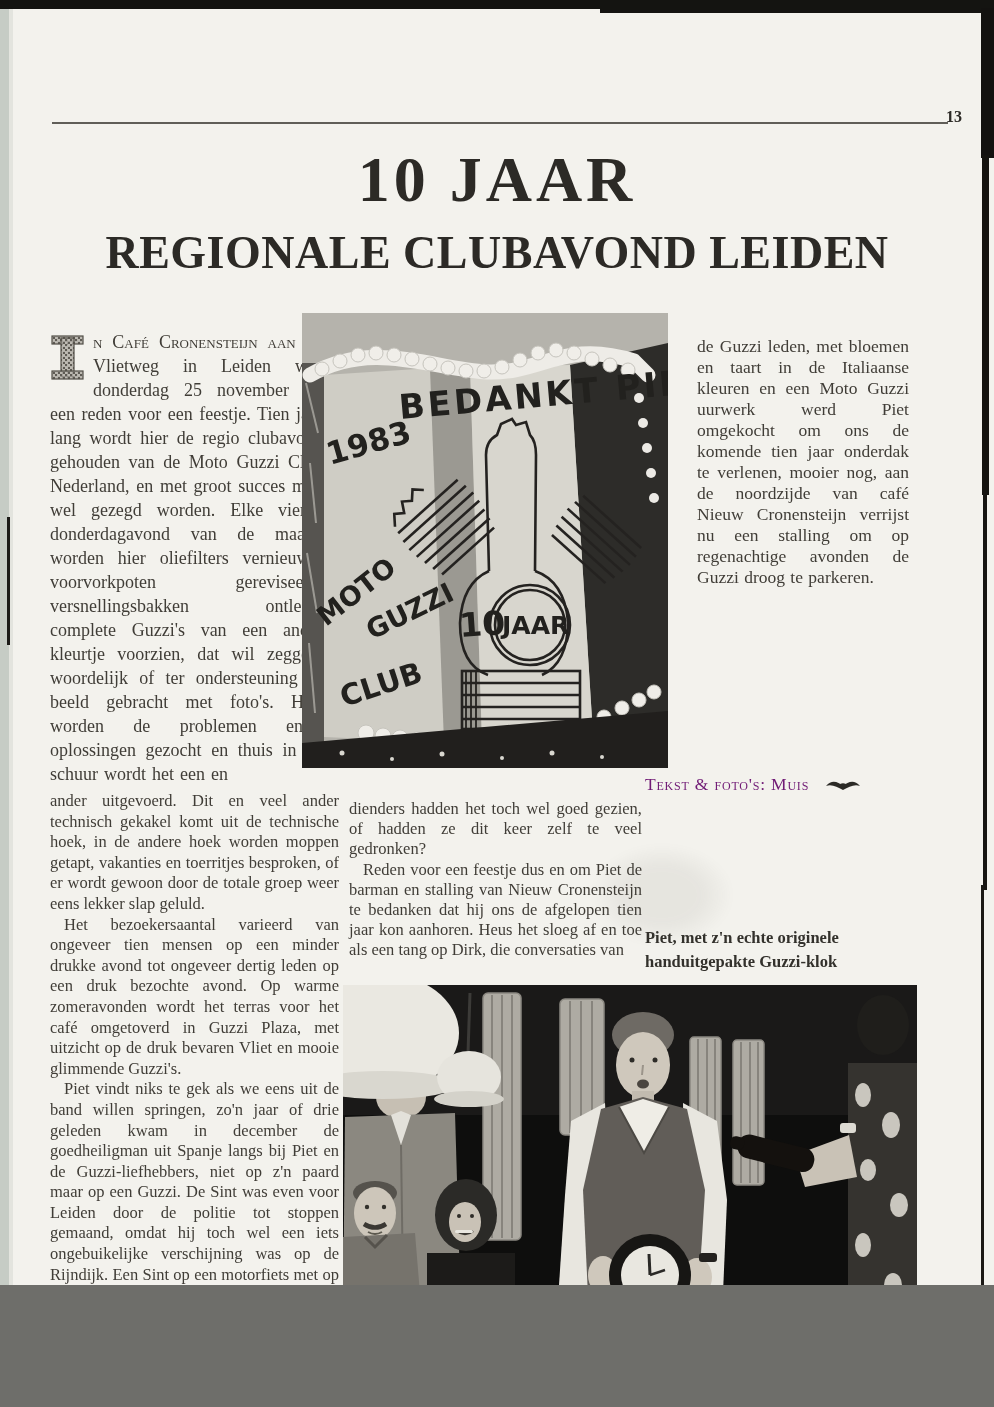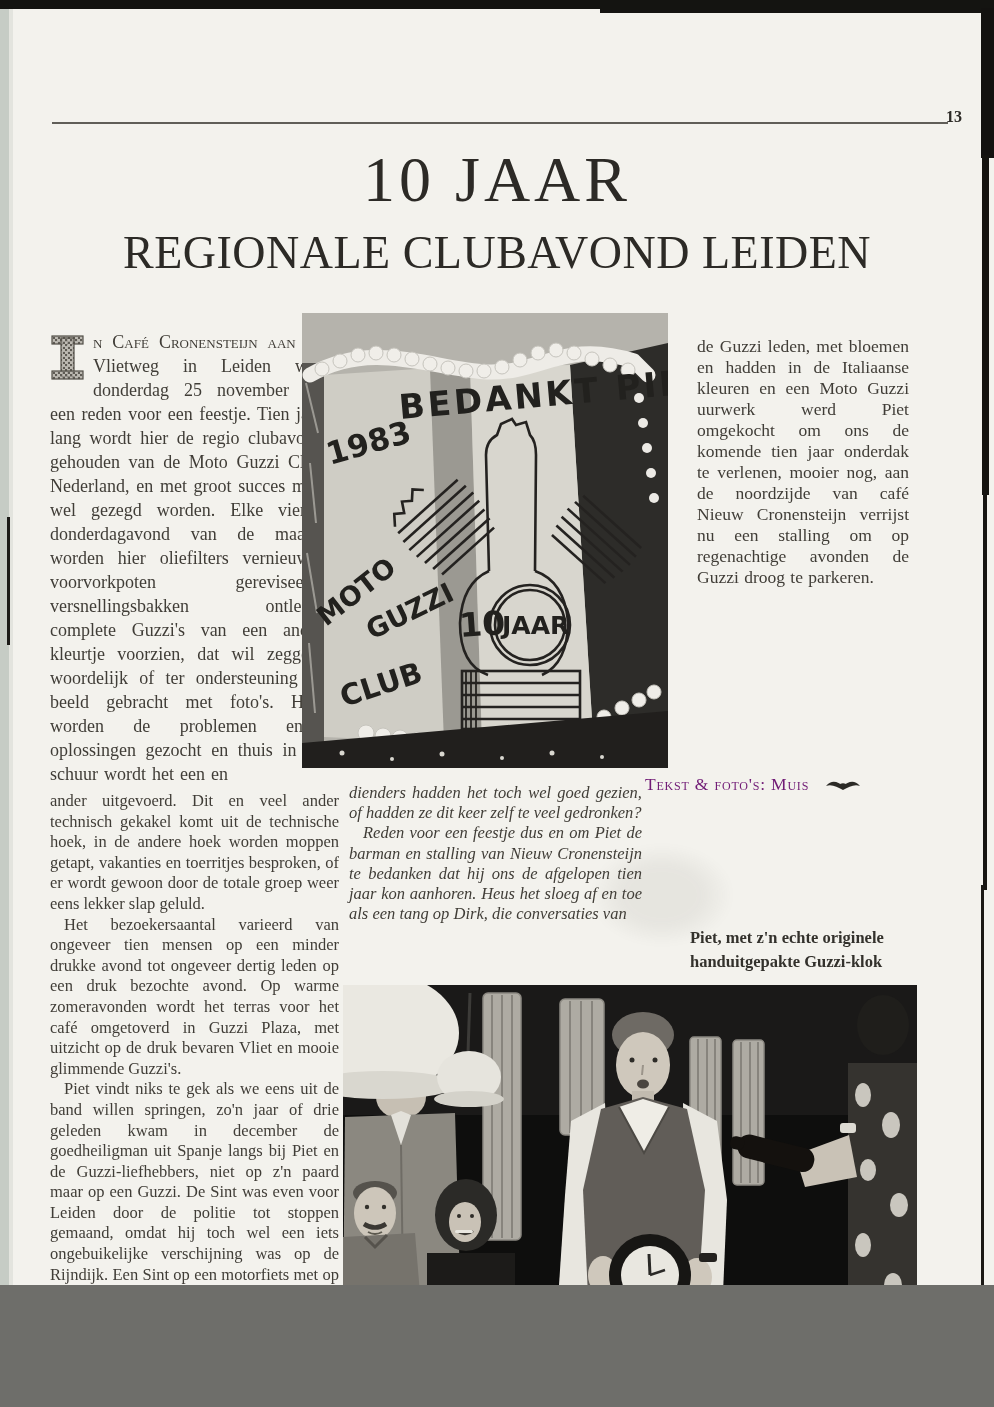--- a/index.html
+++ b/index.html
@@ -16,41 +16,41 @@
   .edge-right-1{left:981px;top:8px;width:13px;height:150px;background:#131210;}
   .edge-right-2{left:982px;top:155px;width:7px;height:340px;background:#151410;}
   .edge-right-3{left:983px;top:490px;width:4px;height:400px;background:#171512;}
   .edge-right-4{left:981px;top:885px;width:3px;height:415px;background:#1b1915;}
   .bottom-line1{left:455px;top:1397px;width:195px;height:2px;background:#23211d;}
   .bottom-line2{left:648px;top:1394px;width:230px;height:3px;background:#1b1915;}
   .bottom-blob{left:874px;top:1387px;width:120px;height:9px;background:#121110;}
   
   .rule{left:52px;top:122px;width:896px;height:2px;background:#605e58;}
   .pagenum{left:946px;top:108px;font-size:16px;font-weight:bold;color:#2c2a26;}
-  .title{left:0;top:143px;width:994px;text-align:center;font-size:64px;font-weight:normal;
+  .title{left:0;top:143px;width:994px;text-align:center;font-size:64px;font-weight:bold;
          color:#2c2a26;letter-spacing:4px;}
-  .subtitle{left:0;top:226px;width:994px;text-align:center;font-size:46px;font-weight:normal;
+  .subtitle{left:0;top:226px;width:994px;text-align:center;font-size:46px;font-weight:bold;
             color:#2c2a26;letter-spacing:0.5px;}
   
   .col{text-align:justify;}
   .col p{margin:0;}
   .col-left-a{left:50px;top:330px;width:273px;font-size:18px;line-height:24px;word-spacing:1.5px;}
   .col-left-b{left:50px;top:791px;width:289px;font-size:16.5px;line-height:20.6px;}
-  .col-mid{left:349px;top:783px;width:293px;font-size:16.5px;line-height:20.2px;font-style:italic;}
+  .col-mid{left:349px;top:799px;width:293px;font-size:16.5px;line-height:20.2px;}
   .col-right{left:697px;top:336px;width:212px;font-size:17.5px;line-height:21px;word-spacing:1px;}
   .gap{margin-top:20px !important;}
   .ind{text-indent:14px;}
   .sc{font-variant:small-caps;}
   .dropcap{float:left;width:36px;height:47px;margin:4px 7px 0 0;}
   
   .byline{left:645px;top:774px;width:290px;font-size:17.5px;color:#701a75;
           font-variant:small-caps;letter-spacing:0.8px;}
   .byline .eagle{display:inline-block;vertical-align:-3px;margin-left:16px;}
   .caption{left:645px;top:926px;width:287px;font-size:16.5px;font-weight:bold;
-           line-height:23.5px;color:#33312c;margin-left:45px;}
+           line-height:23.5px;color:#33312c;}
   
   .photo{display:block;}
   .cake-photo{left:302px;top:313px;}
   .party-photo{left:343px;top:985px;}
   
   .ghost-line{left:80px;top:1376px;width:330px;height:9px;opacity:0.22;border-radius:4px;
     background:repeating-linear-gradient(90deg,#8a887f 0 26px,transparent 26px 38px);
     filter:blur(1.5px);}
   .ghost-smudge{left:592px;top:845px;width:140px;height:100px;opacity:0.10;
     background:radial-gradient(ellipse at center,#7b786f 0 40%,transparent 72%);filter:blur(3px);}
@@ -104,21 +104,21 @@
     <p class="ind">Het bezoekersaantal varieerd van ongeveer tien mensen op een minder drukke avond tot ongeveer dertig leden op een druk bezochte avond. Op warme zomeravonden wordt het terras voor het café omgetoverd in Guzzi Plaza, met uitzicht op de druk bevaren Vliet en mooie glimmende Guzzi's.</p>
     <p class="ind">Piet vindt niks te gek als we eens uit de band willen springen, zo'n jaar of drie geleden kwam in december de goedheiligman uit Spanje langs bij Piet en de Guzzi-liefhebbers, niet op z'n paard maar op een Guzzi. De Sint was even voor Leiden door de politie tot stoppen gemaand, omdat hij toch wel een iets ongebuikelijke verschijning was op de Rijndijk. Een Sint op een motorfiets met op z'n kop geen mijter maar een met rood plakplastic beplakte Kromwell, en de mantel wapperend achter de Sinterguzzi. De</p>
   </div>
 
   <div class="abs col col-mid">
     <p>dienders hadden het toch wel goed gezien, of hadden ze dit keer zelf te veel gedronken?</p>
     <p class="ind">Reden voor een feestje dus en om Piet de barman en stalling van Nieuw Cronensteijn te bedanken dat hij ons de afgelopen tien jaar kon aanhoren. Heus het sloeg af en toe als een tang op Dirk, die conversaties van</p>
   </div>
 
   <div class="abs col col-right">
-    <p>de Guzzi leden, met bloemen en hadden in de Italiaanse kleuren en een Moto Guzzi uurwerk werd Piet omgekocht om ons de komende tien jaar onderdak te verlenen, mooier nog, aan de noordzijde van café Nieuw Cronensteijn verrijst nu een stalling om op regenachtige avonden de Guzzi droog te parkeren.</p>
+    <p>de Guzzi leden, met bloemen en taart in de Italiaanse kleuren en een Moto Guzzi uurwerk werd Piet omgekocht om ons de komende tien jaar onderdak te verlenen, mooier nog, aan de noordzijde van café Nieuw Cronensteijn verrijst nu een stalling om op regenachtige avonden de Guzzi droog te parkeren.</p>
   </div>
 
   <div class="abs byline">
     <span>Tekst &amp; foto's: Muis</span><span class="eagle"><svg width="36" height="16" viewBox="0 0 36 16">
           <path d="M1,9 C7,2 13,5 18,9 C23,5 29,2 35,9 C29,7 24,10 18,13 C12,10 7,7 1,9 Z" fill="#2b2a26"></path>
           <ellipse cx="18" cy="8.5" rx="3.2" ry="2.2" fill="#2b2a26"></ellipse>
         </svg></span>
   </div>
 
   <div class="abs caption">Piet, met z'n echte originele handuitgepakte Guzzi-klok</div>

